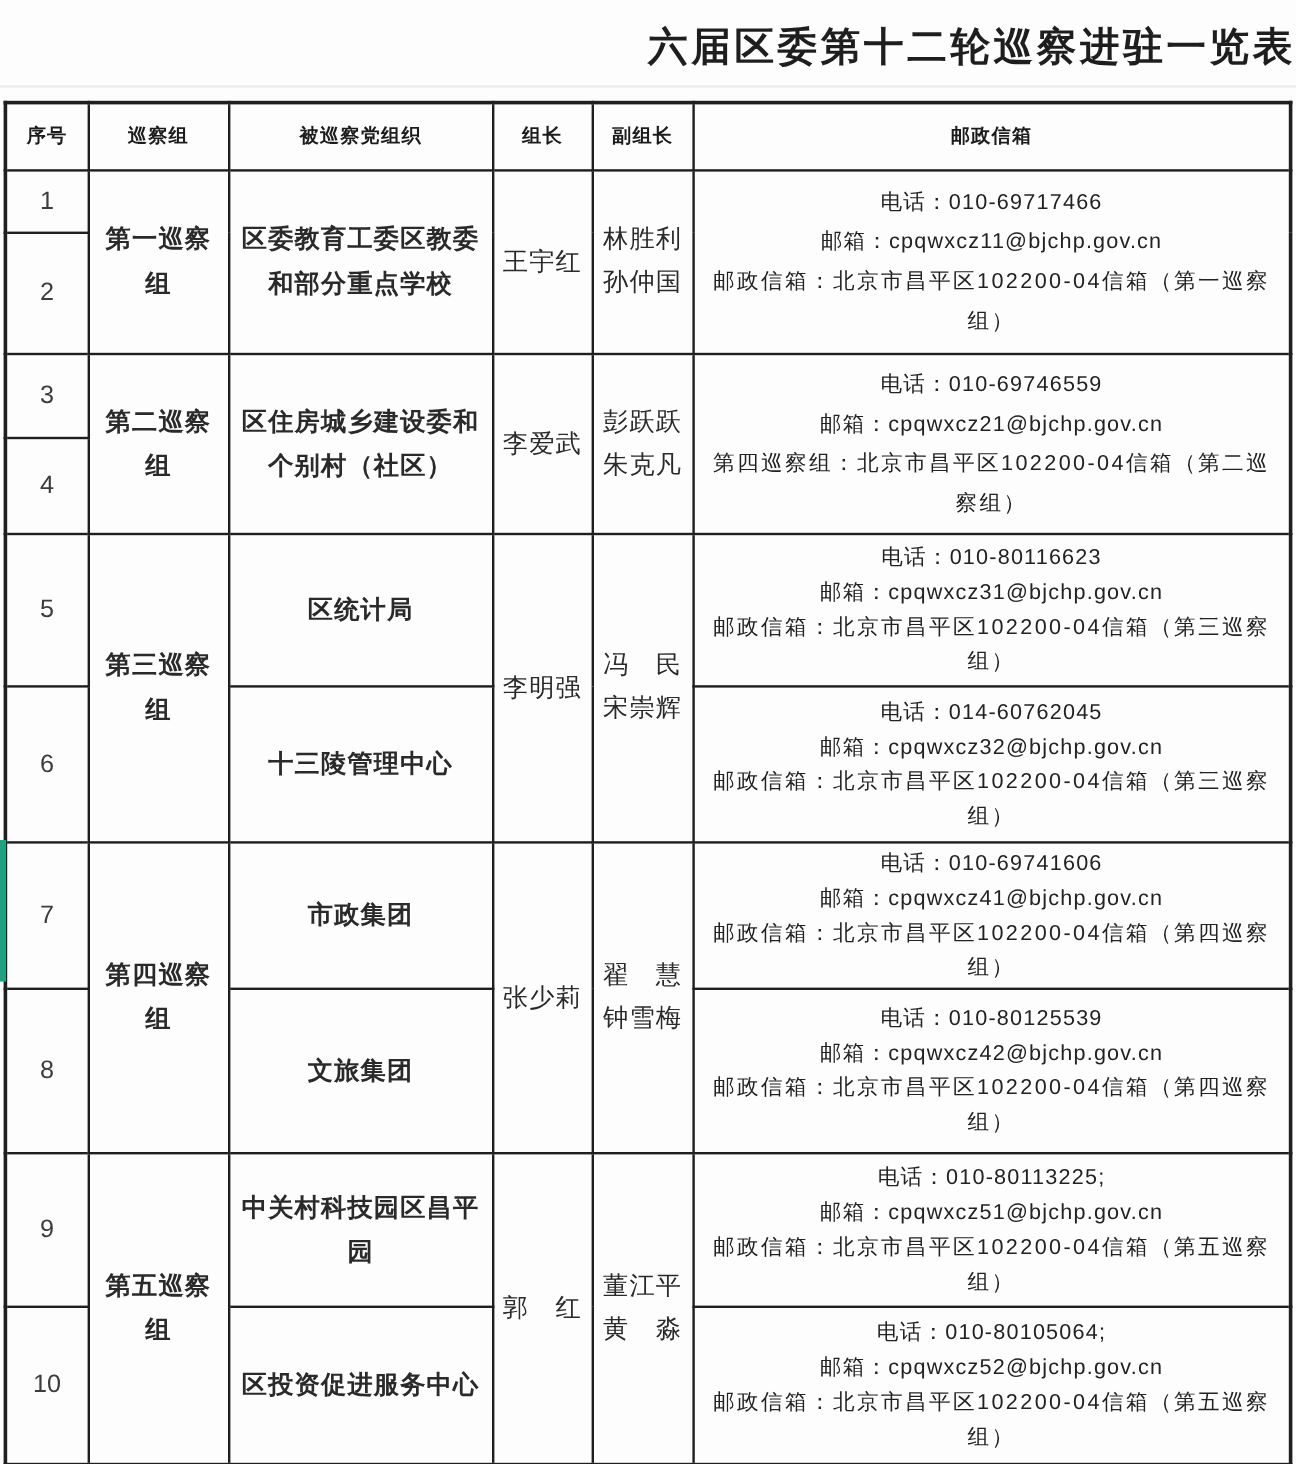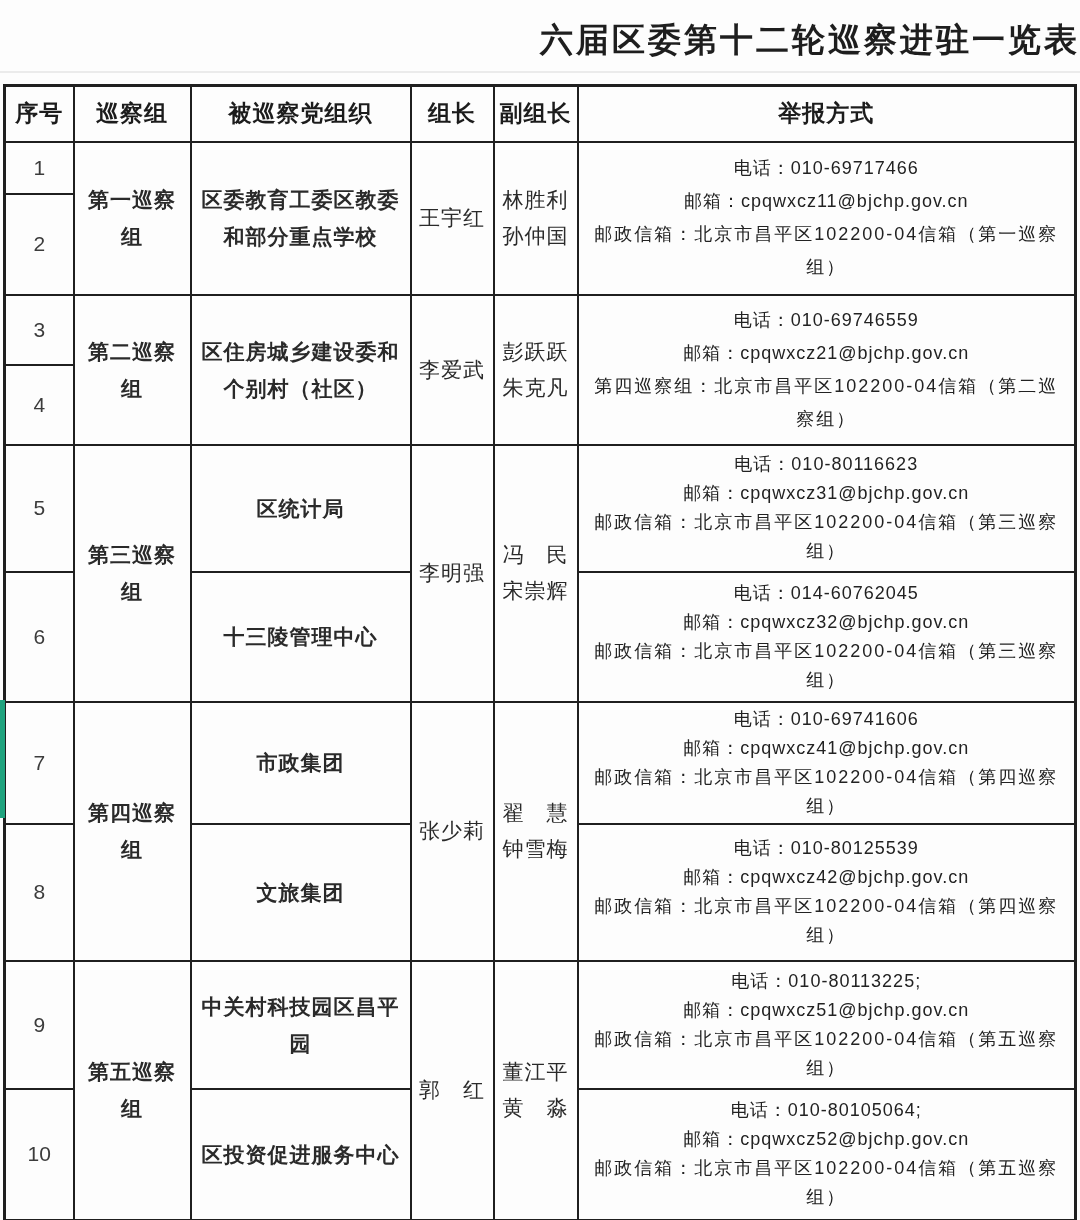--- a/index.html
+++ b/index.html
@@ -39,21 +39,21 @@
     table-layout: fixed;
     border: 3px solid #1f1f1f;
   }
   .roster td, .roster th {
     border: 2px solid #1f1f1f;
     text-align: center;
     vertical-align: middle;
     background: transparent;
   }
   .roster th {
-    font-size: 23px;
+    font-size: 16px;
     font-weight: 700;
     letter-spacing: 1px;
     color: #1c1c1c;
     font-family: Liberation Mono, monospace;
   }
   .c-seq {
     font-size: 21px;
     color: #3c3c3c;
     letter-spacing: 0;
   }
@@ -123,21 +123,21 @@
         <col style="width:498px">
     </colgroup>
 
     <tbody>
         <tr class="rh56">
       <th>序号</th>
       <th>巡察组</th>
       <th>被巡察党组织</th>
       <th>组长</th>
       <th>副组长</th>
-      <th>举报方式</th>
+      <th>邮政信箱</th>
     </tr>
 
     <tr class="rh52">
       <td class="c-seq rh52">1</td>
       <td class="c-group" rowspan="2">第一巡察组</td>
       <td class="c-org" rowspan="2">区委教育工委区教委和部分重点学校</td>
       <td class="c-leader" rowspan="2">王宇红</td>
       <td class="c-deputy" rowspan="2">
         <div class="dep-line">林胜利</div>
         <div class="dep-line">孙仲国</div>

